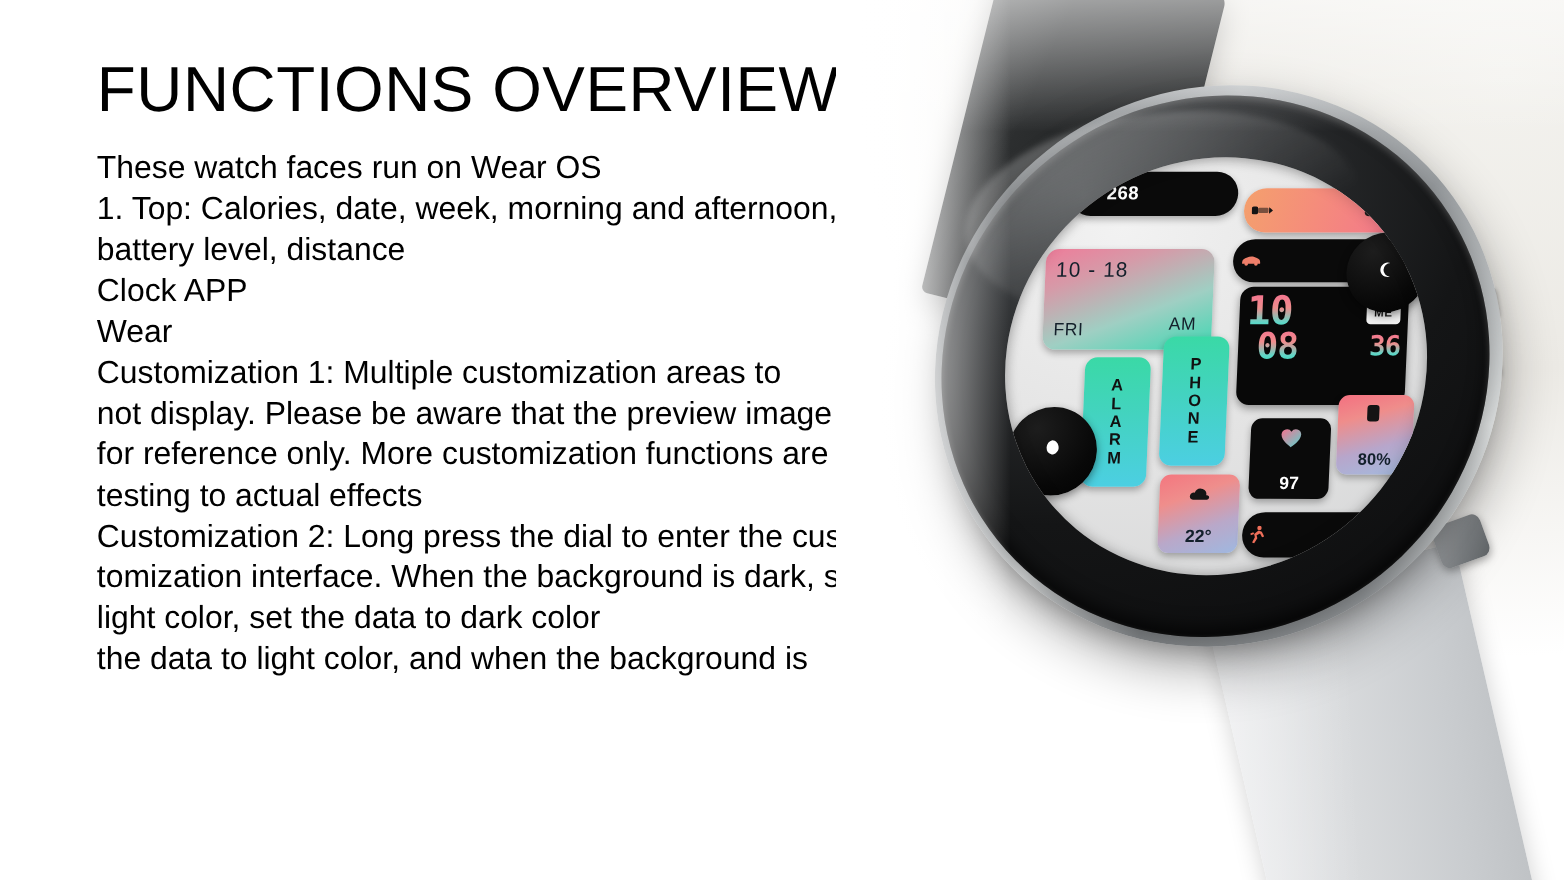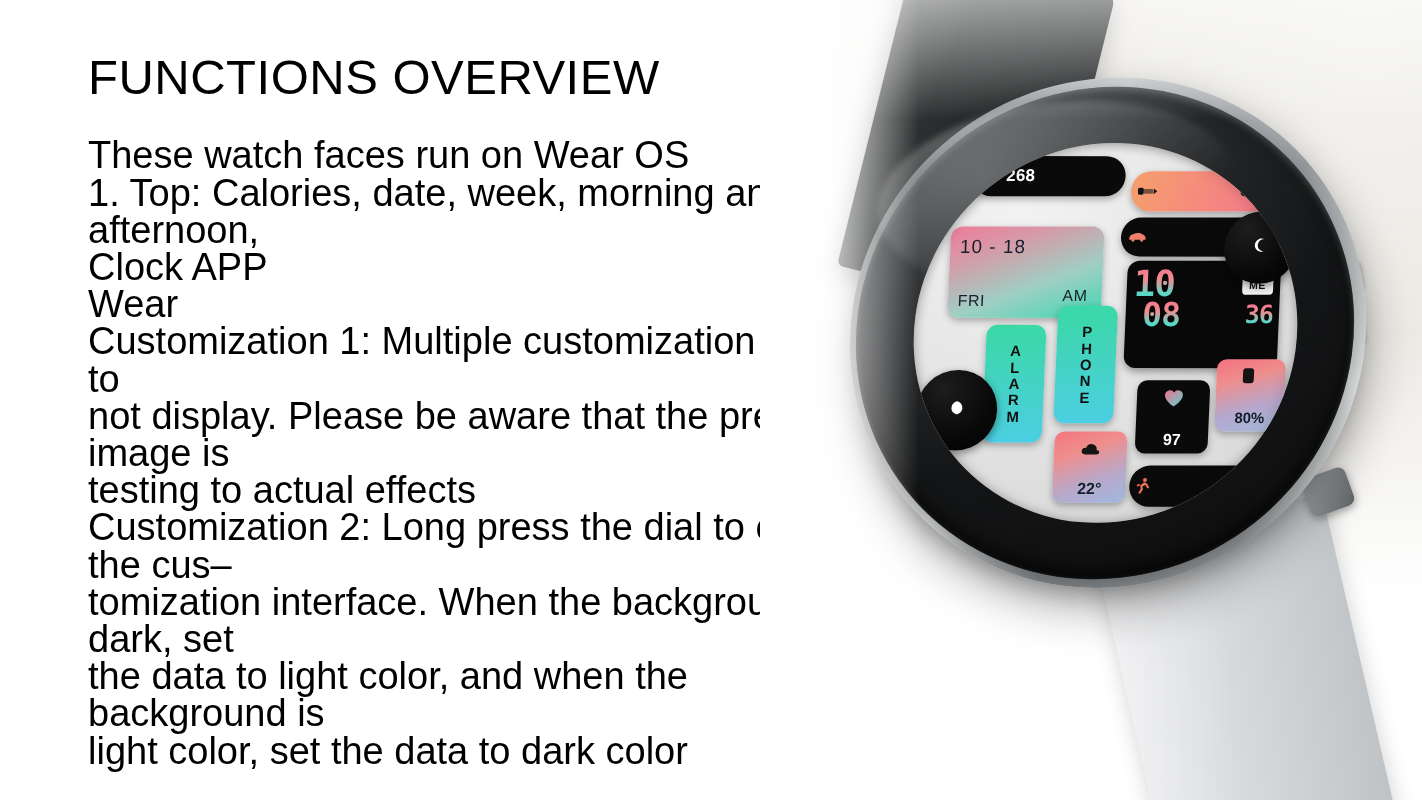--- a/index.html
+++ b/index.html
@@ -11,30 +11,30 @@
     position:relative;
   }
 
   
   #text-panel{
     position:absolute;
     left:88px; top:52px;
     width:800px;
   }
   #page-title{
-    font-size:49px;
+    font-size:58px;
     font-weight:400;
     letter-spacing:0.5px;
     color:#000;
     line-height:1.05;
     white-space:nowrap;
   }
   #body-copy{
-    margin-top:34px;
-    font-size:38px;
+    margin-top:22px;
+    font-size:29px;
     line-height:37.2px;
     color:#000;
   }
   #body-copy p{ margin:0; }
 
   
   #photo{
     position:absolute;
     left:760px; top:0;
     width:662px; height:800px;
@@ -278,29 +278,31 @@
   #crown-b{ left:588px; top:318px; width:15px; height:24px; transform:rotate(-8deg); }
 </style>
 </head>
 <body>
 
 <div id="text-panel">
   <h1 id="page-title">FUNCTIONS OVERVIEW</h1>
   <div id="body-copy">
     <p>These watch faces run on Wear OS</p>
     <p>1. Top: Calories, date, week, morning and afternoon,</p>
+    <p>battery level, distance</p>
     <p>Clock APP</p>
     <p>Wear</p>
     <p>Customization 1: Multiple customization areas to</p>
     <p>not display. Please be aware that the preview image is</p>
+    <p>for reference only. More customization functions are</p>
     <p>testing to actual effects</p>
     <p>Customization 2: Long press the dial to enter the cus–</p>
     <p>tomization interface. When the background is dark, set</p>
+    <p>light color, set the data to dark color</p>
     <p>the data to light color, and when the background is</p>
-    <p>light color, set the data to dark color</p>
   </div>
 </div>
 
 <div id="photo">
 
   <div class="strap-top"></div>
   <div class="strap-bot"></div>
   <div class="lug a"></div>
 
   <div class="crown" id="crown-a"></div>

